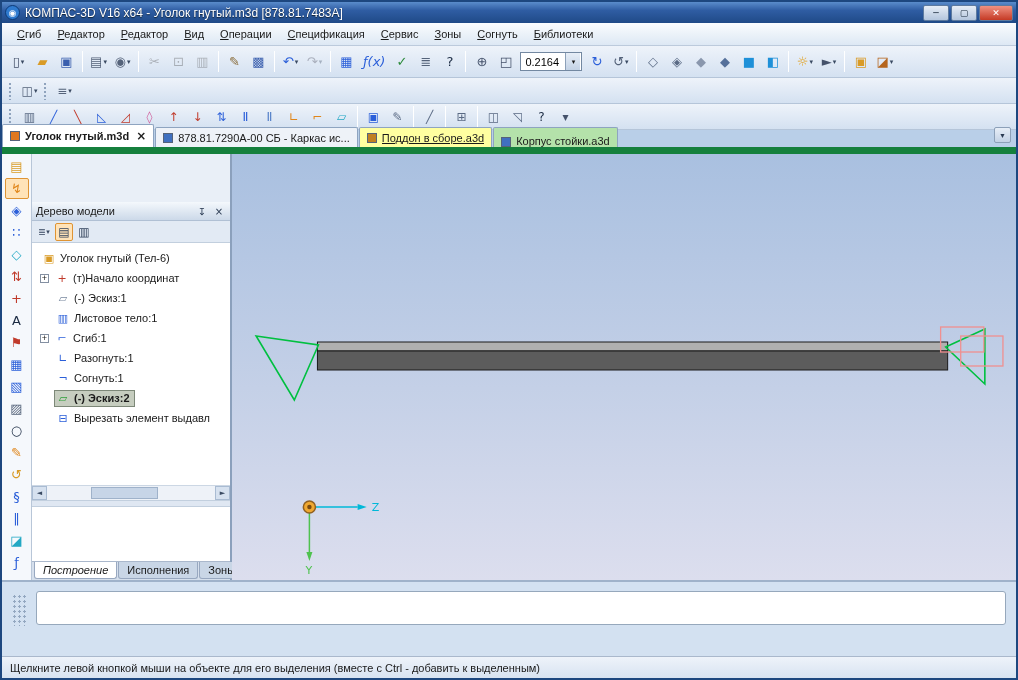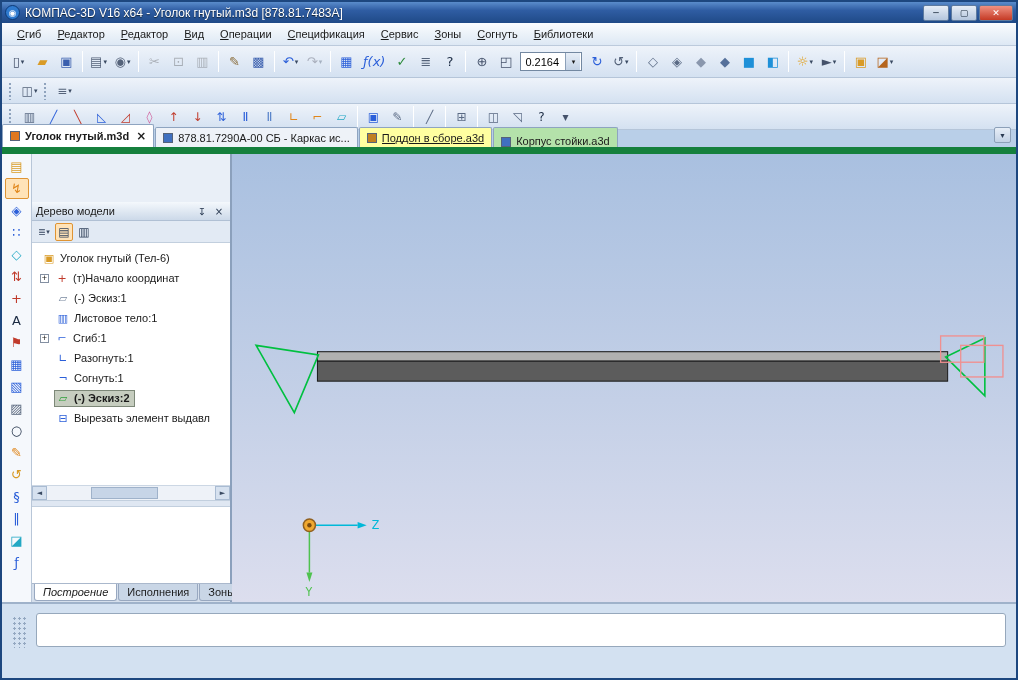--- a/index.html
+++ b/index.html
@@ -565,14 +565,17 @@
         </g>
       </svg>
     </div>
   </div>
 
   <div class="propbar">
     <div class="prop-grip"></div>
     <div class="prop-field"></div>
   </div>
 
+  <div class="statusbar">
+    <span>Щелкните левой кнопкой мыши на объекте для его выделения (вместе с Ctrl - добавить к выделенным)</span>
+  </div>
 
 </div>
 
 </body></html>

